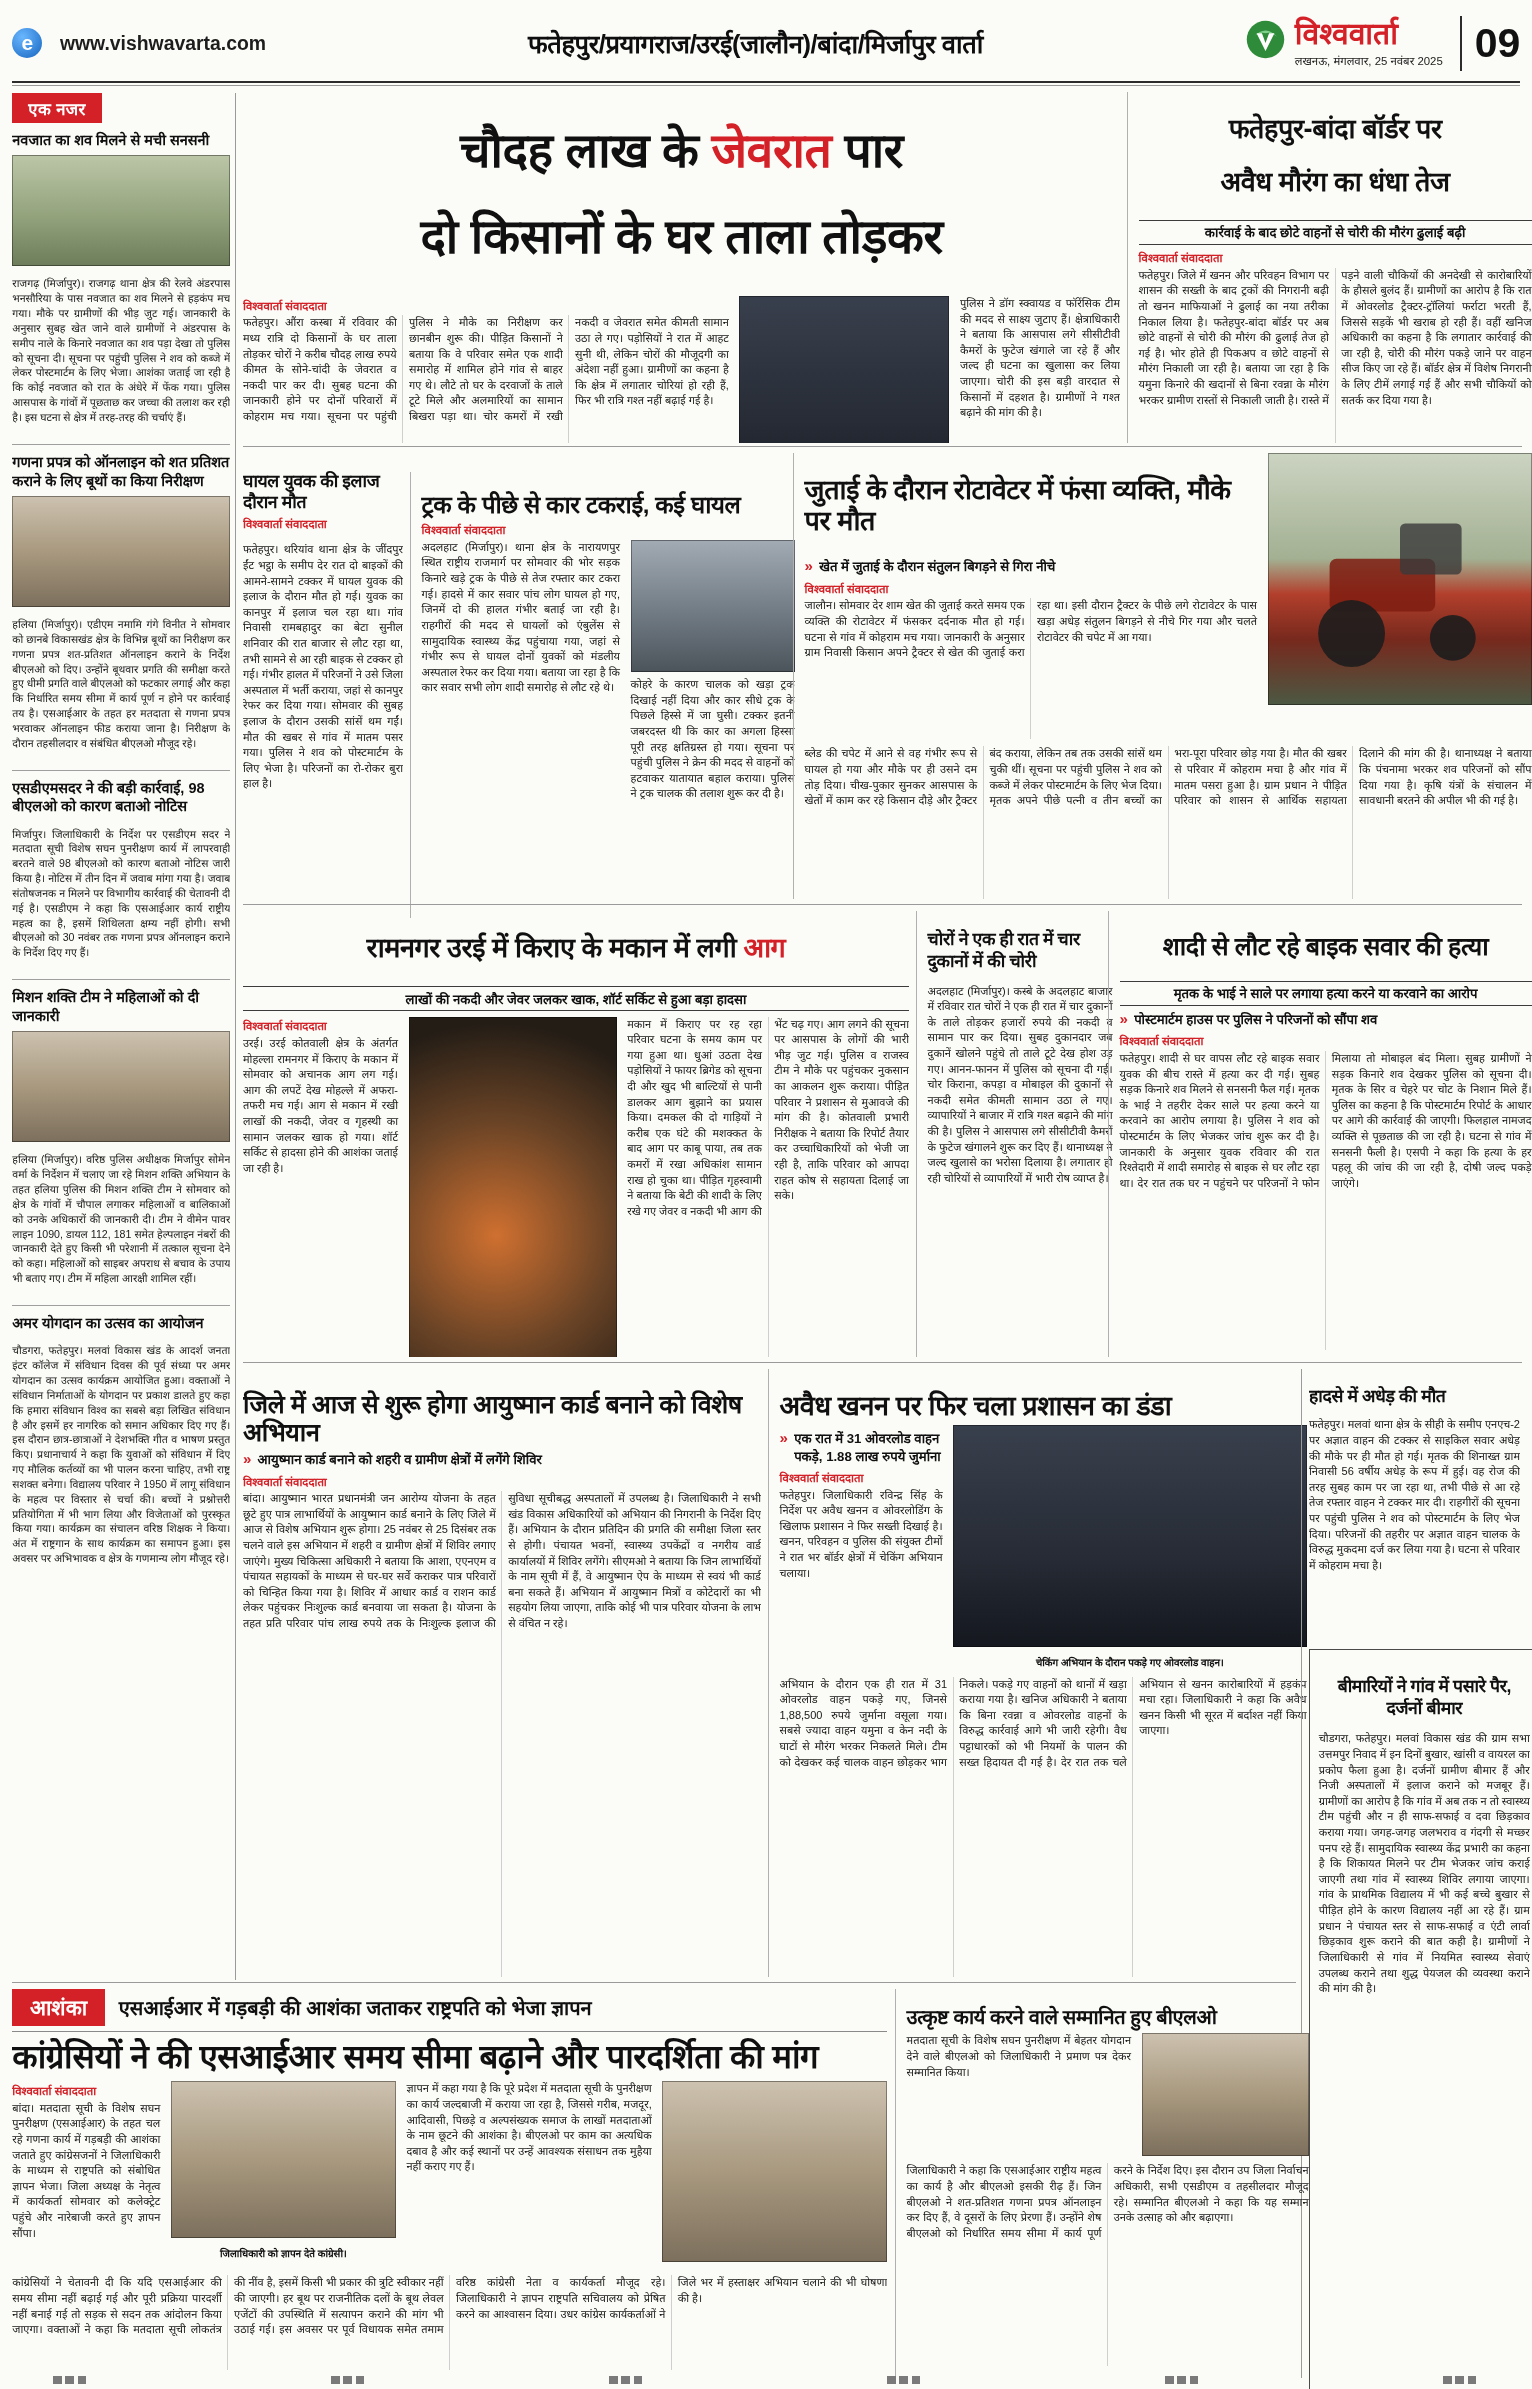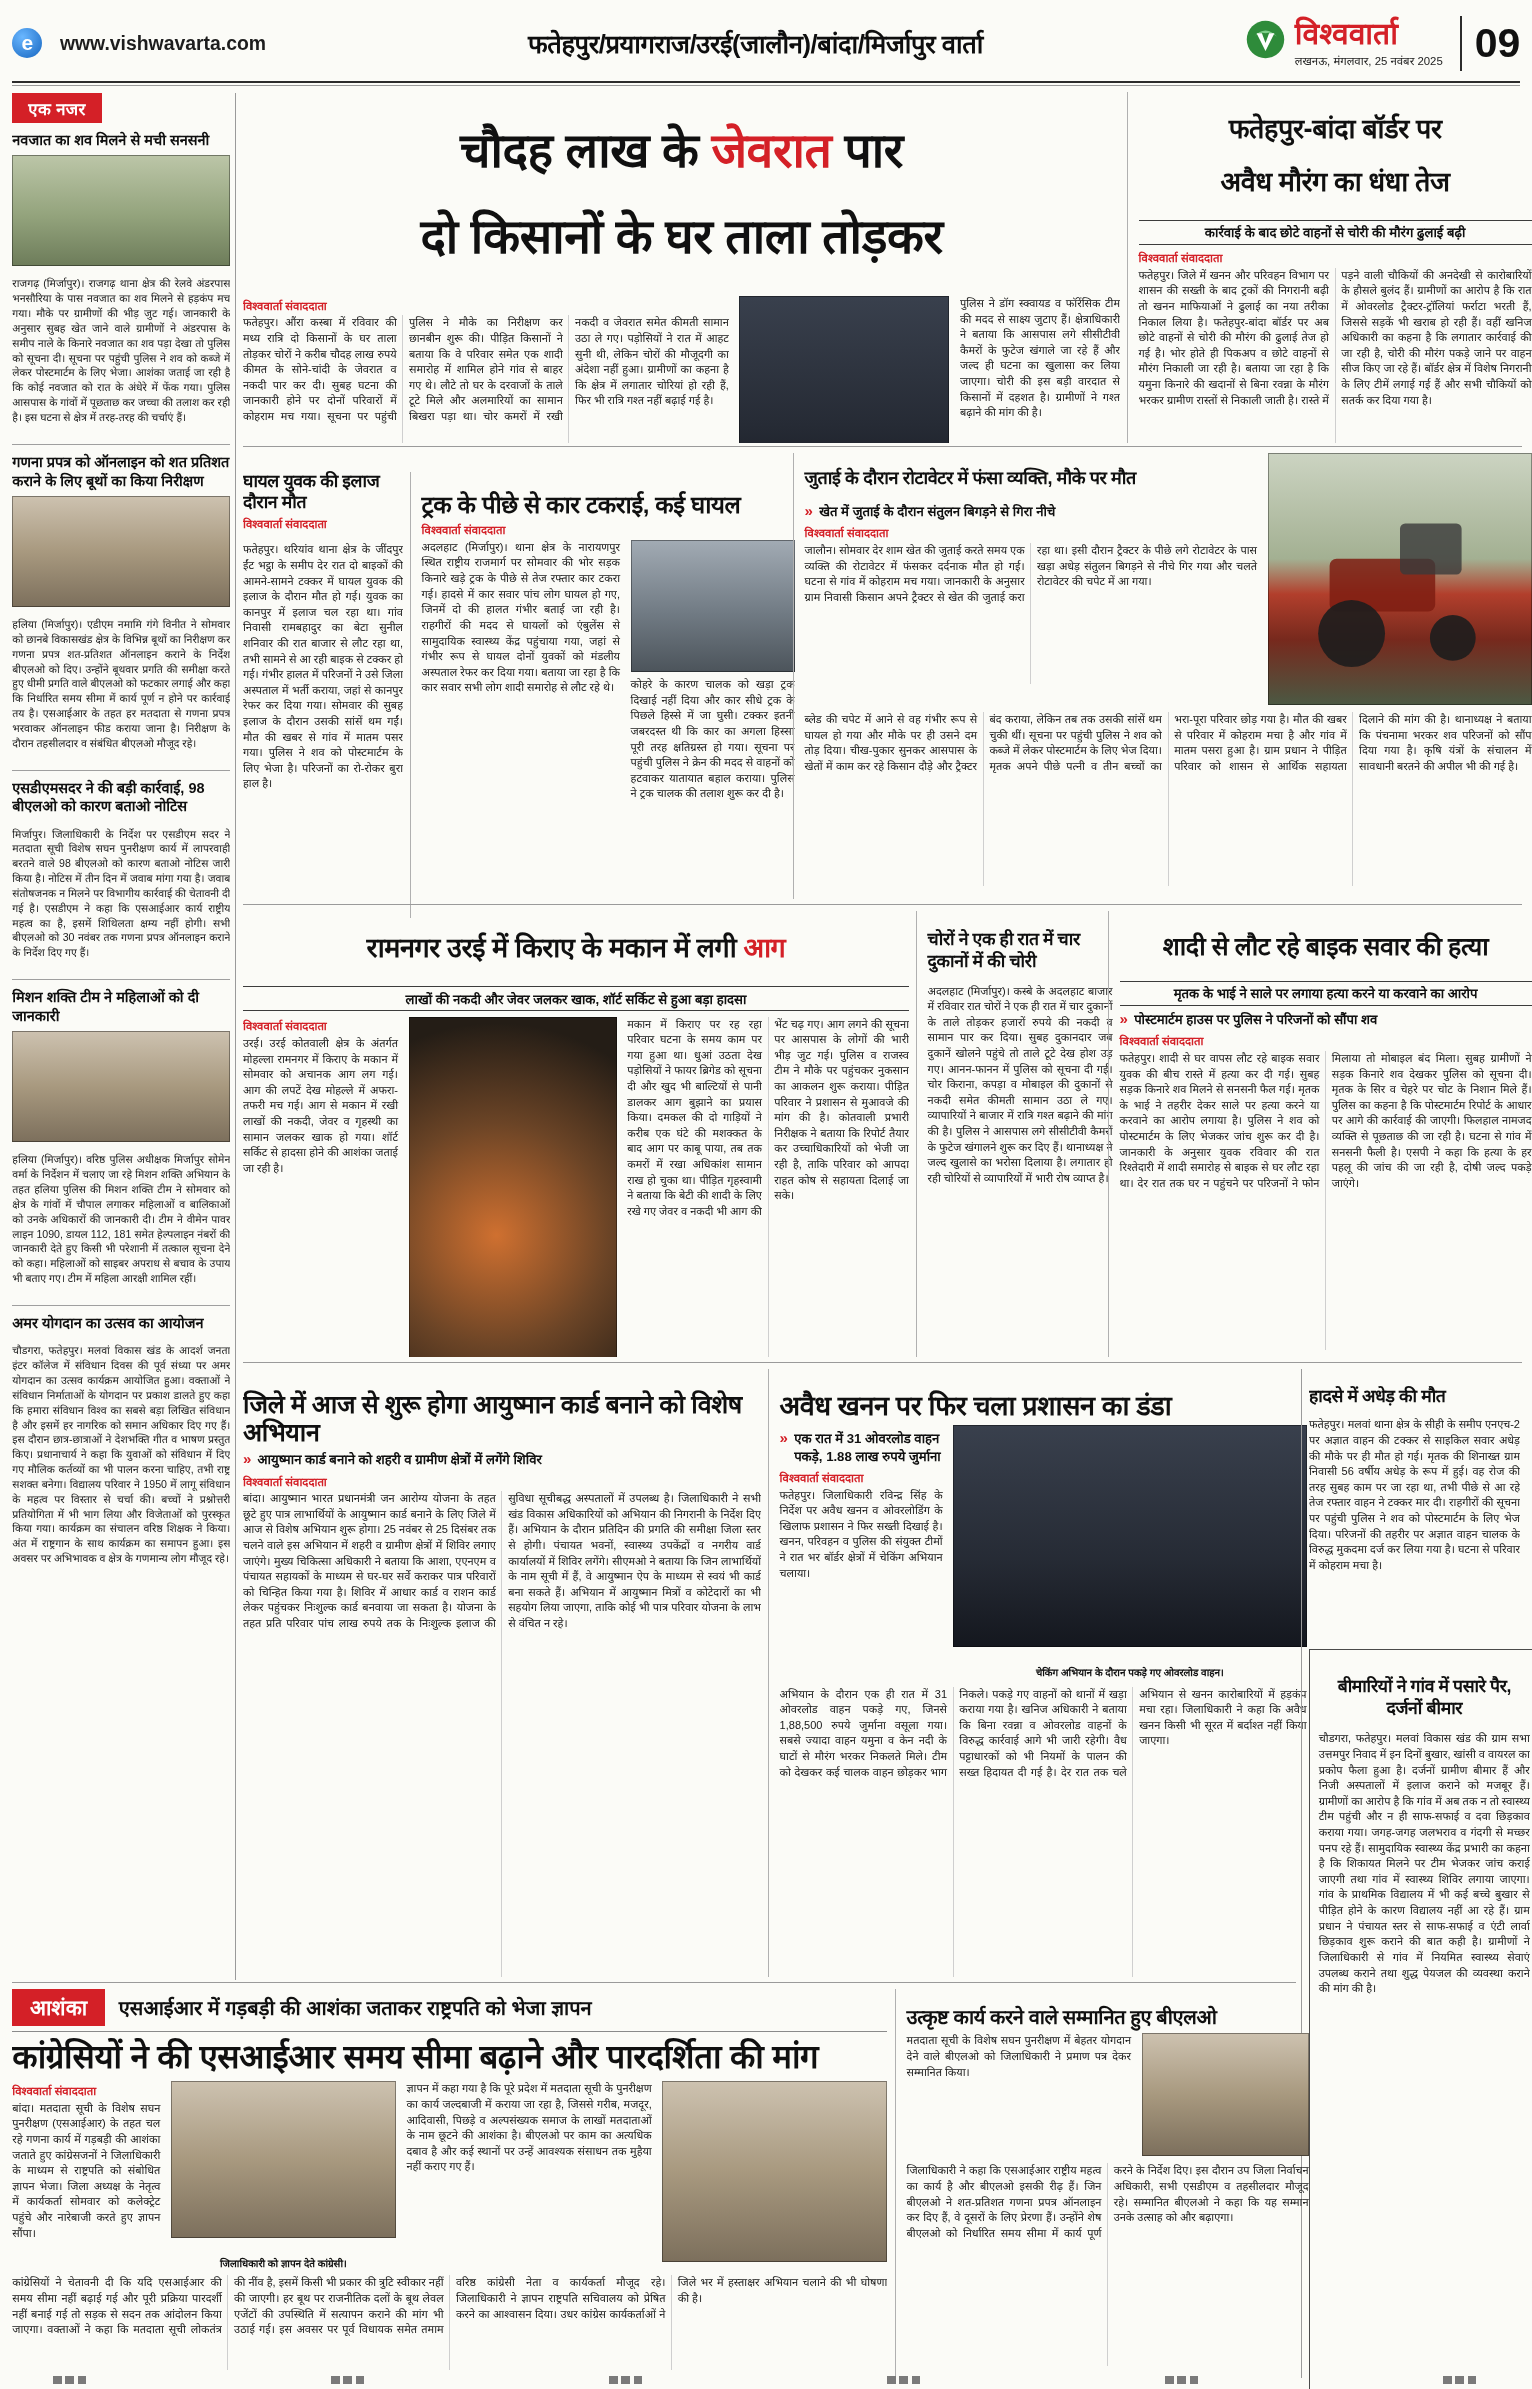--- a/index.html
+++ b/index.html
@@ -13,21 +13,21 @@
   .c2{column-count:2;column-gap:12.3px;column-rule:0.9px solid #cfcfcf}
   .c3{column-count:3;column-gap:12.3px;column-rule:0.9px solid #cfcfcf}
   .c4{column-count:4;column-gap:12.3px;column-rule:0.9px solid #cfcfcf}
   .photo{position:relative;background:#8a8a8a;box-shadow:inset 0 0 0 0.9px rgba(0,0,0,.4)}
   .ph-field{background:linear-gradient(180deg,#bcc6a8 0%,#93a37c 55%,#6d7c5a 100%)}
   .ph-crowd{background:linear-gradient(180deg,#cdc2b0 0%,#a8997f 50%,#7c6f5c 100%)}
   .ph-night{background:linear-gradient(180deg,#39404d 0%,#262b35 60%,#14171e 100%)}
   .ph-truck{background:linear-gradient(180deg,#a2abb4 0%,#717b84 55%,#4c545b 100%)}
   .ph-fire{background:radial-gradient(circle at 42% 62%,#cf7030 0%,#6b4426 45%,#241d16 85%)}
   .ph-tractor{background:linear-gradient(180deg,#ccd4c2 0%,#a3b092 42%,#b23f2c 56%,#77291d 74%,#4b5943 100%)}
-  .cap{font-size:10px;font-weight:bold;color:#111;text-align:center;padding-top:20px;line-height:1.25}
+  .cap{font-size:10px;font-weight:bold;color:#111;text-align:center;padding-top:10px;line-height:1.25}
   .subhead{font-weight:bold;text-align:center;font-size:13.2px;color:#101010;border-top:0.9px solid #3c3c3c;border-bottom:0.9px solid #3c3c3c;padding:2.6px 3.5px;margin:5.3px 0}
   .bullet{display:flex;gap:6.2px;align-items:flex-start;font-weight:bold;font-size:13.2px;color:#101010;margin:5.3px 0;line-height:1.3}
   .bullet .arr{color:#d42027;font-weight:800;font-size:15px;line-height:1.1}
   .vr{border-left:0.9px solid #b0b0b0;padding-left:10.6px}
   .hrule{position:absolute;height:0;border-top:0.9px solid #9a9a9a}
   .vrule{position:absolute;width:0;border-left:0.9px solid #9a9a9a}
   .tag{display:inline-block;background:#d42027;color:#fff;font-weight:bold;font-size:16.7px;padding:3.5px 16px;letter-spacing:0.4px}
   
   #hdr{display:flex;align-items:center;gap:17.6px}
   .eglobe{width:30px;height:30px;border-radius:50%;background:radial-gradient(circle at 35% 30%,#6ab7ff,#1565c0);color:#fff;font-weight:bold;font-size:21px;display:flex;align-items:center;justify-content:center;flex:0 0 auto}
@@ -154,21 +154,21 @@
       <div style="width:164px;flex:0 0 auto">
         <div class="photo ph-truck" style="height:132px"></div>
         <div class="bt" style="margin-top:5.3px">कोहरे के कारण चालक को खड़ा ट्रक दिखाई नहीं दिया और कार सीधे ट्रक के पिछले हिस्से में जा घुसी। टक्कर इतनी जबरदस्त थी कि कार का अगला हिस्सा पूरी तरह क्षतिग्रस्त हो गया। सूचना पर पहुंची पुलिस ने क्रेन की मदद से वाहनों को हटवाकर यातायात बहाल कराया। पुलिस ने ट्रक चालक की तलाश शुरू कर दी है।</div>
       </div>
     </div>
   </section>
 
   <section class="abs vr" style="left:793px;top:453px;width:727px;height:446px">
     <div class="flexrow">
       <div class="grow">
-        <h2 class="hl" style="font-size:18px">जुताई के दौरान रोटावेटर में फंसा व्यक्ति, मौके पर मौत</h2>
+        <h2 class="hl" style="font-size:27px">जुताई के दौरान रोटावेटर में फंसा व्यक्ति, मौके पर मौत</h2>
         <div class="bullet">
             <span class="arr">»</span>
             <span>खेत में जुताई के दौरान संतुलन बिगड़ने से गिरा नीचे</span>
           </div>
         <div class="reporter">विश्ववार्ता संवाददाता</div>
         <div class="bt c2" style="height:141px">जालौन। सोमवार देर शाम खेत की जुताई करते समय एक व्यक्ति की रोटावेटर में फंसकर दर्दनाक मौत हो गई। घटना से गांव में कोहराम मच गया। जानकारी के अनुसार ग्राम निवासी किसान अपने ट्रैक्टर से खेत की जुताई करा रहा था। इसी दौरान ट्रैक्टर के पीछे लगे रोटावेटर के पास खड़ा अधेड़ संतुलन बिगड़ने से नीचे गिर गया और चलते रोटावेटर की चपेट में आ गया।</div>
       </div>
       <div class="photo ph-tractor" style="width:264px;height:252px;flex:0 0 auto">
         <svg width="264" height="252" viewBox="0 0 300 286">
           <rect x="70" y="120" width="120" height="60" rx="8" fill="#7e1d12" opacity="0.85"></rect>

